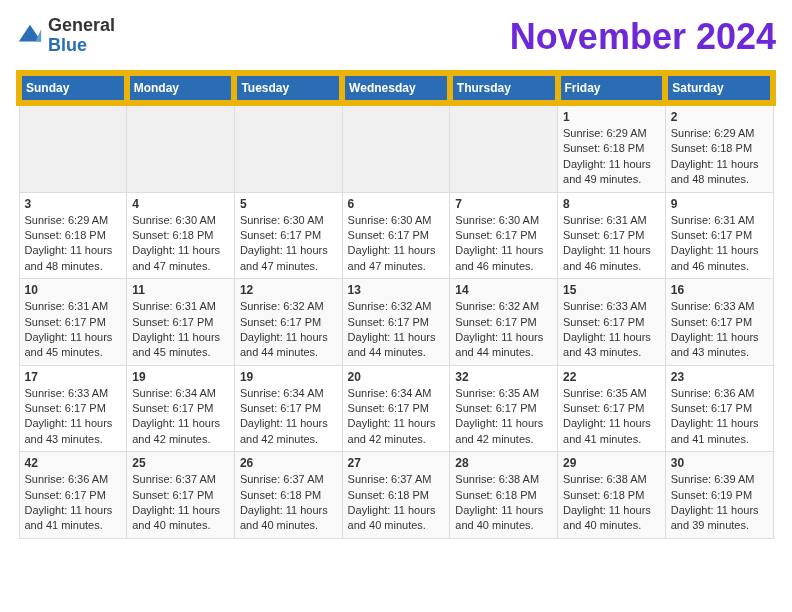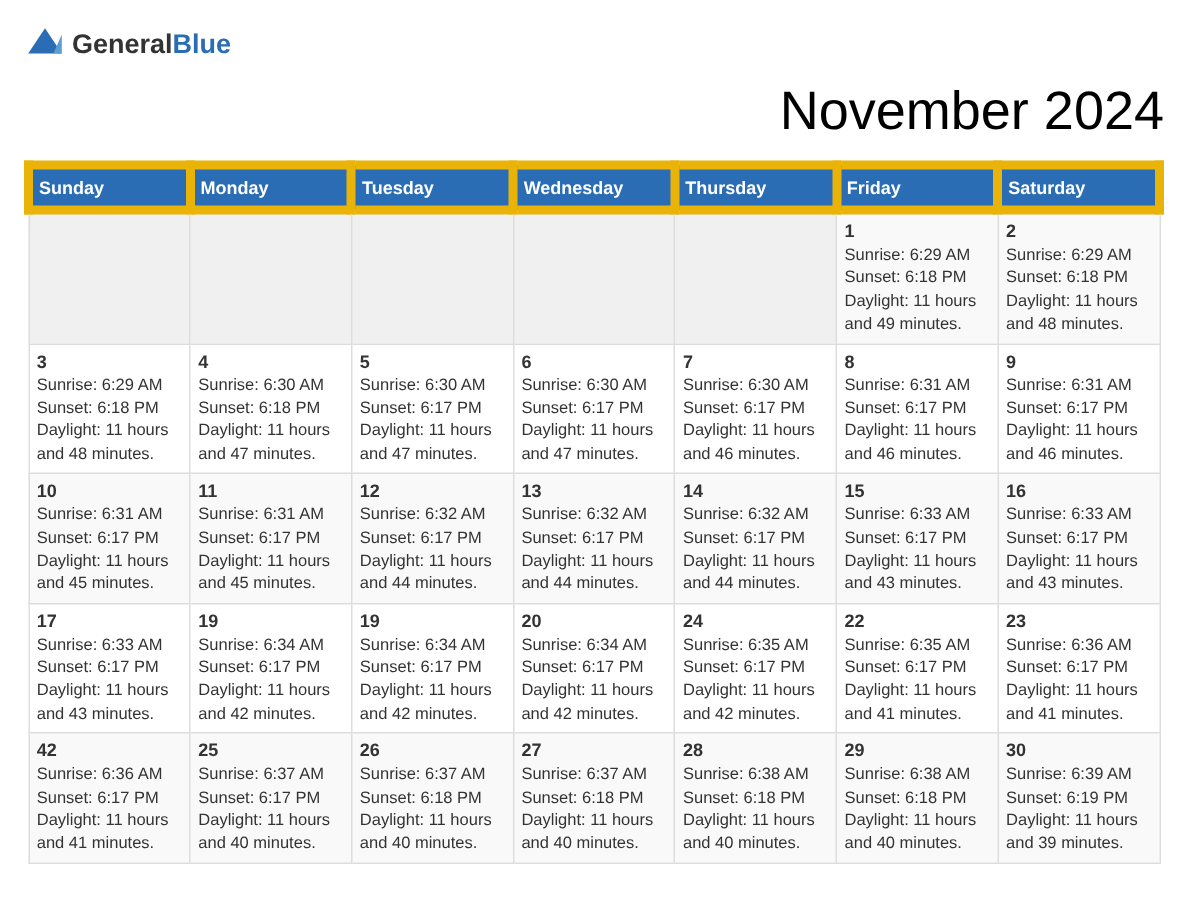--- a/index.html
+++ b/index.html
@@ -16,21 +16,21 @@
       align-items: flex-start;
       margin-bottom: 12px;
     }
     .logo {
       display: flex;
       align-items: center;
       gap: 4px;
     }
     .logo-text {
       display: flex;
-      flex-direction: row;
+      flex-direction: column;
       line-height: 1.1;
     }
     .logo-general {
       font-size: 18px;
       font-weight: bold;
       color: #333;
     }
     .logo-blue {
       font-size: 18px;
       font-weight: bold;
@@ -38,23 +38,22 @@
     }
     .logo-icon {
       width: 28px;
       height: 28px;
     }
     .title-block {
       text-align: right;
     }
     .month-title {
       font-size: 36px;
-      font-weight: normal;
-      color: #000000;
-      margin-top: 37px;
+      font-weight: bold;
+      color: #6d28d9;
     }
     .location {
       font-size: 15px;
       color: #555;
     }
     .calendar {
       width: 100%;
       border-collapse: collapse;
       table-layout: fixed;
     }
@@ -255,21 +254,21 @@
 Sunset: 6:17 PM
 Daylight: 11 hours and 42 minutes.</div>
         </td>
         <td>
           <span class="day-num">20</span>
           <div class="day-info" style="white-space: pre-line;">Sunrise: 6:34 AM
 Sunset: 6:17 PM
 Daylight: 11 hours and 42 minutes.</div>
         </td>
         <td>
-          <span class="day-num">24</span>
+          <span class="day-num">32</span>
           <div class="day-info" style="white-space: pre-line;">Sunrise: 6:35 AM
 Sunset: 6:17 PM
 Daylight: 11 hours and 42 minutes.</div>
         </td>
         <td>
           <span class="day-num">22</span>
           <div class="day-info" style="white-space: pre-line;">Sunrise: 6:35 AM
 Sunset: 6:17 PM
 Daylight: 11 hours and 41 minutes.</div>
         </td>

